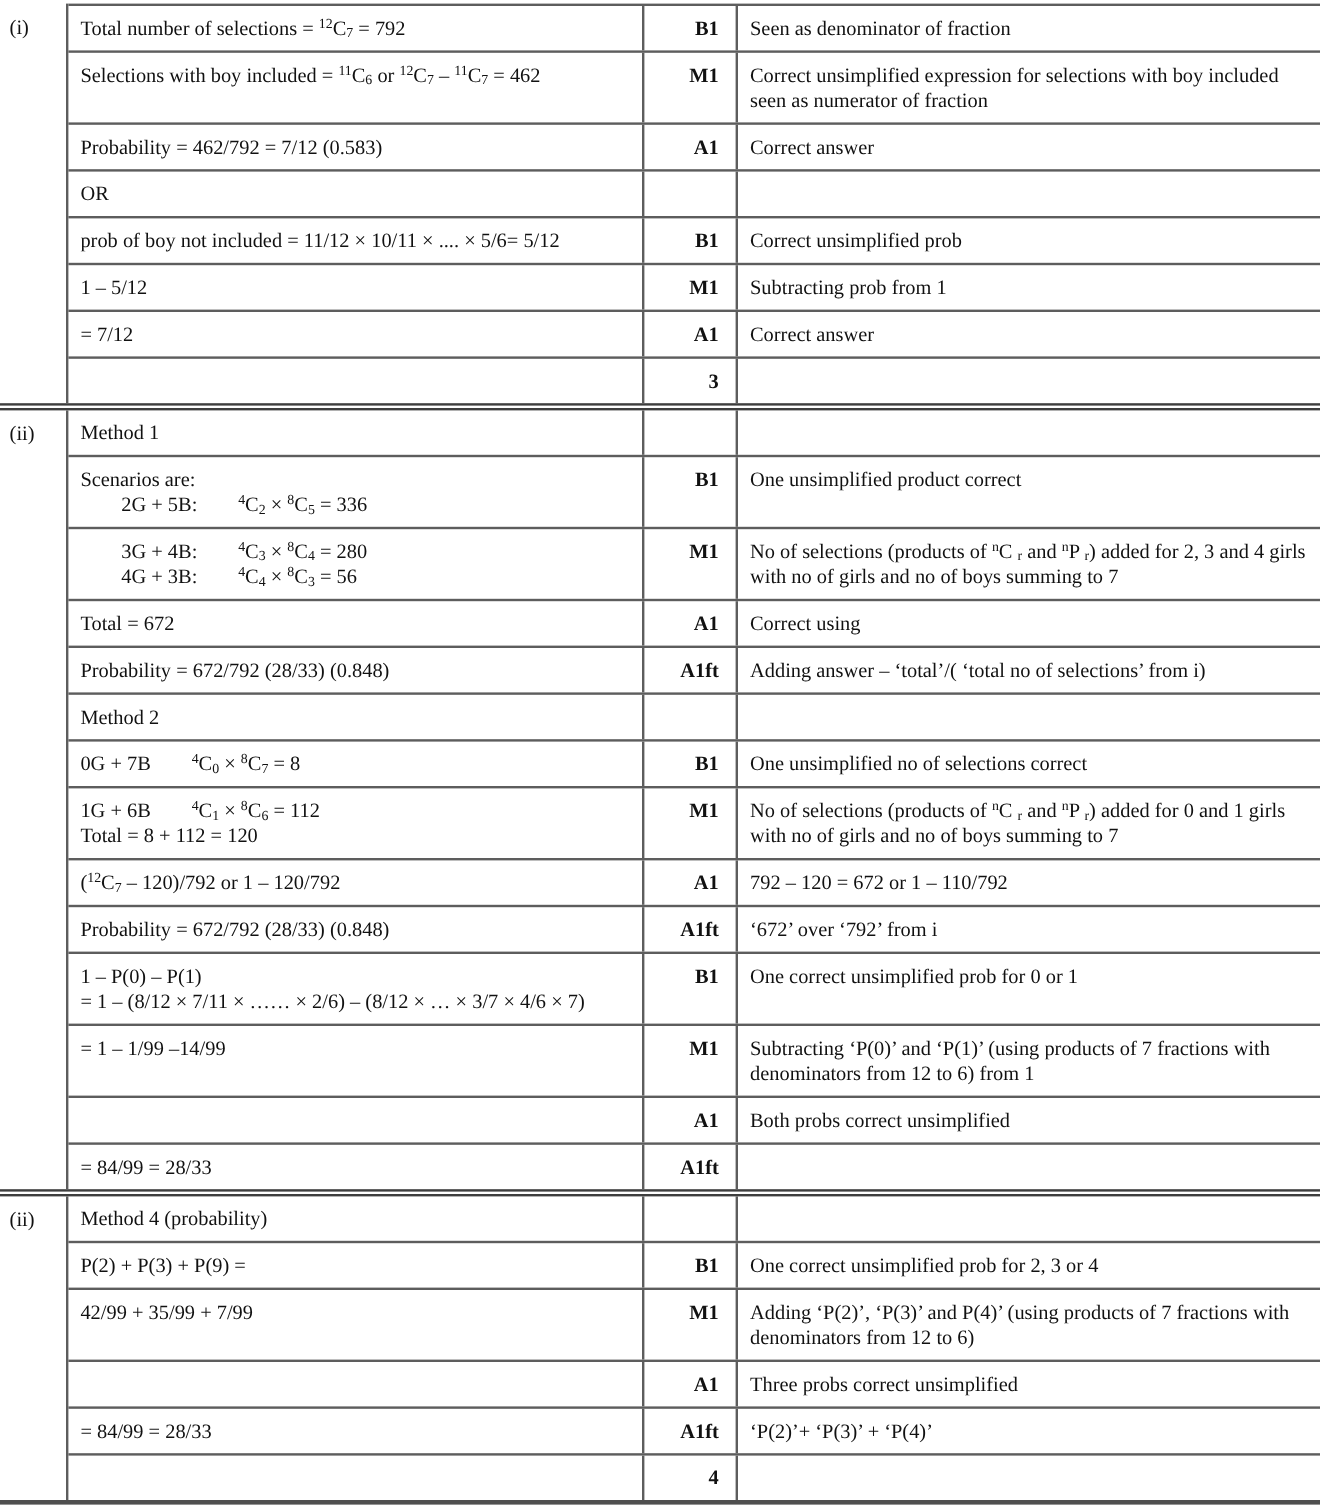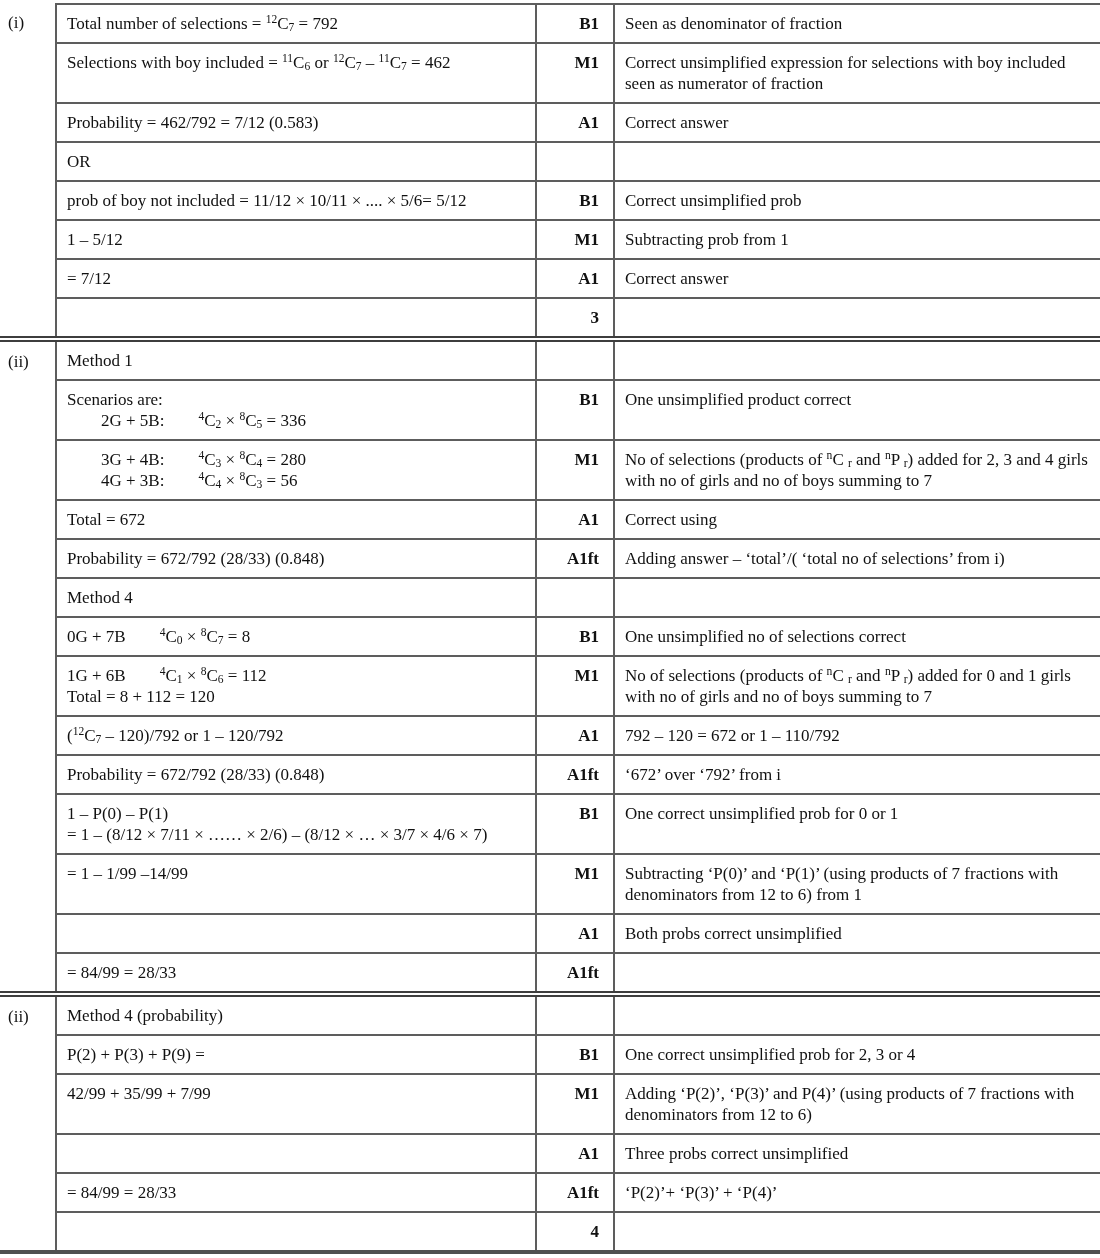--- a/index.html
+++ b/index.html
@@ -177,21 +177,21 @@
     <div class="cell comment">Correct using</div>
   </div>
 
   <div class="row">
     <div class="cell working">Probability = 672/792 (28/33) (0.848)</div>
     <div class="cell mark">A1ft</div>
     <div class="cell comment">Adding answer – ‘total’/( ‘total no of selections’ from i)</div>
   </div>
 
   <div class="row header-row">
-    <div class="cell working">Method 4</div>
+    <div class="cell working">Method 2</div>
     <div class="cell mark"></div>
     <div class="cell comment"></div>
   </div>
 
   <div class="row">
     <div class="cell working">0G + 7B        <sup>4</sup>C<sub>0</sub> × <sup>8</sup>C<sub>7</sub> = 8</div>
     <div class="cell mark">B1</div>
     <div class="cell comment">One unsimplified no of selections correct</div>
   </div>
 

